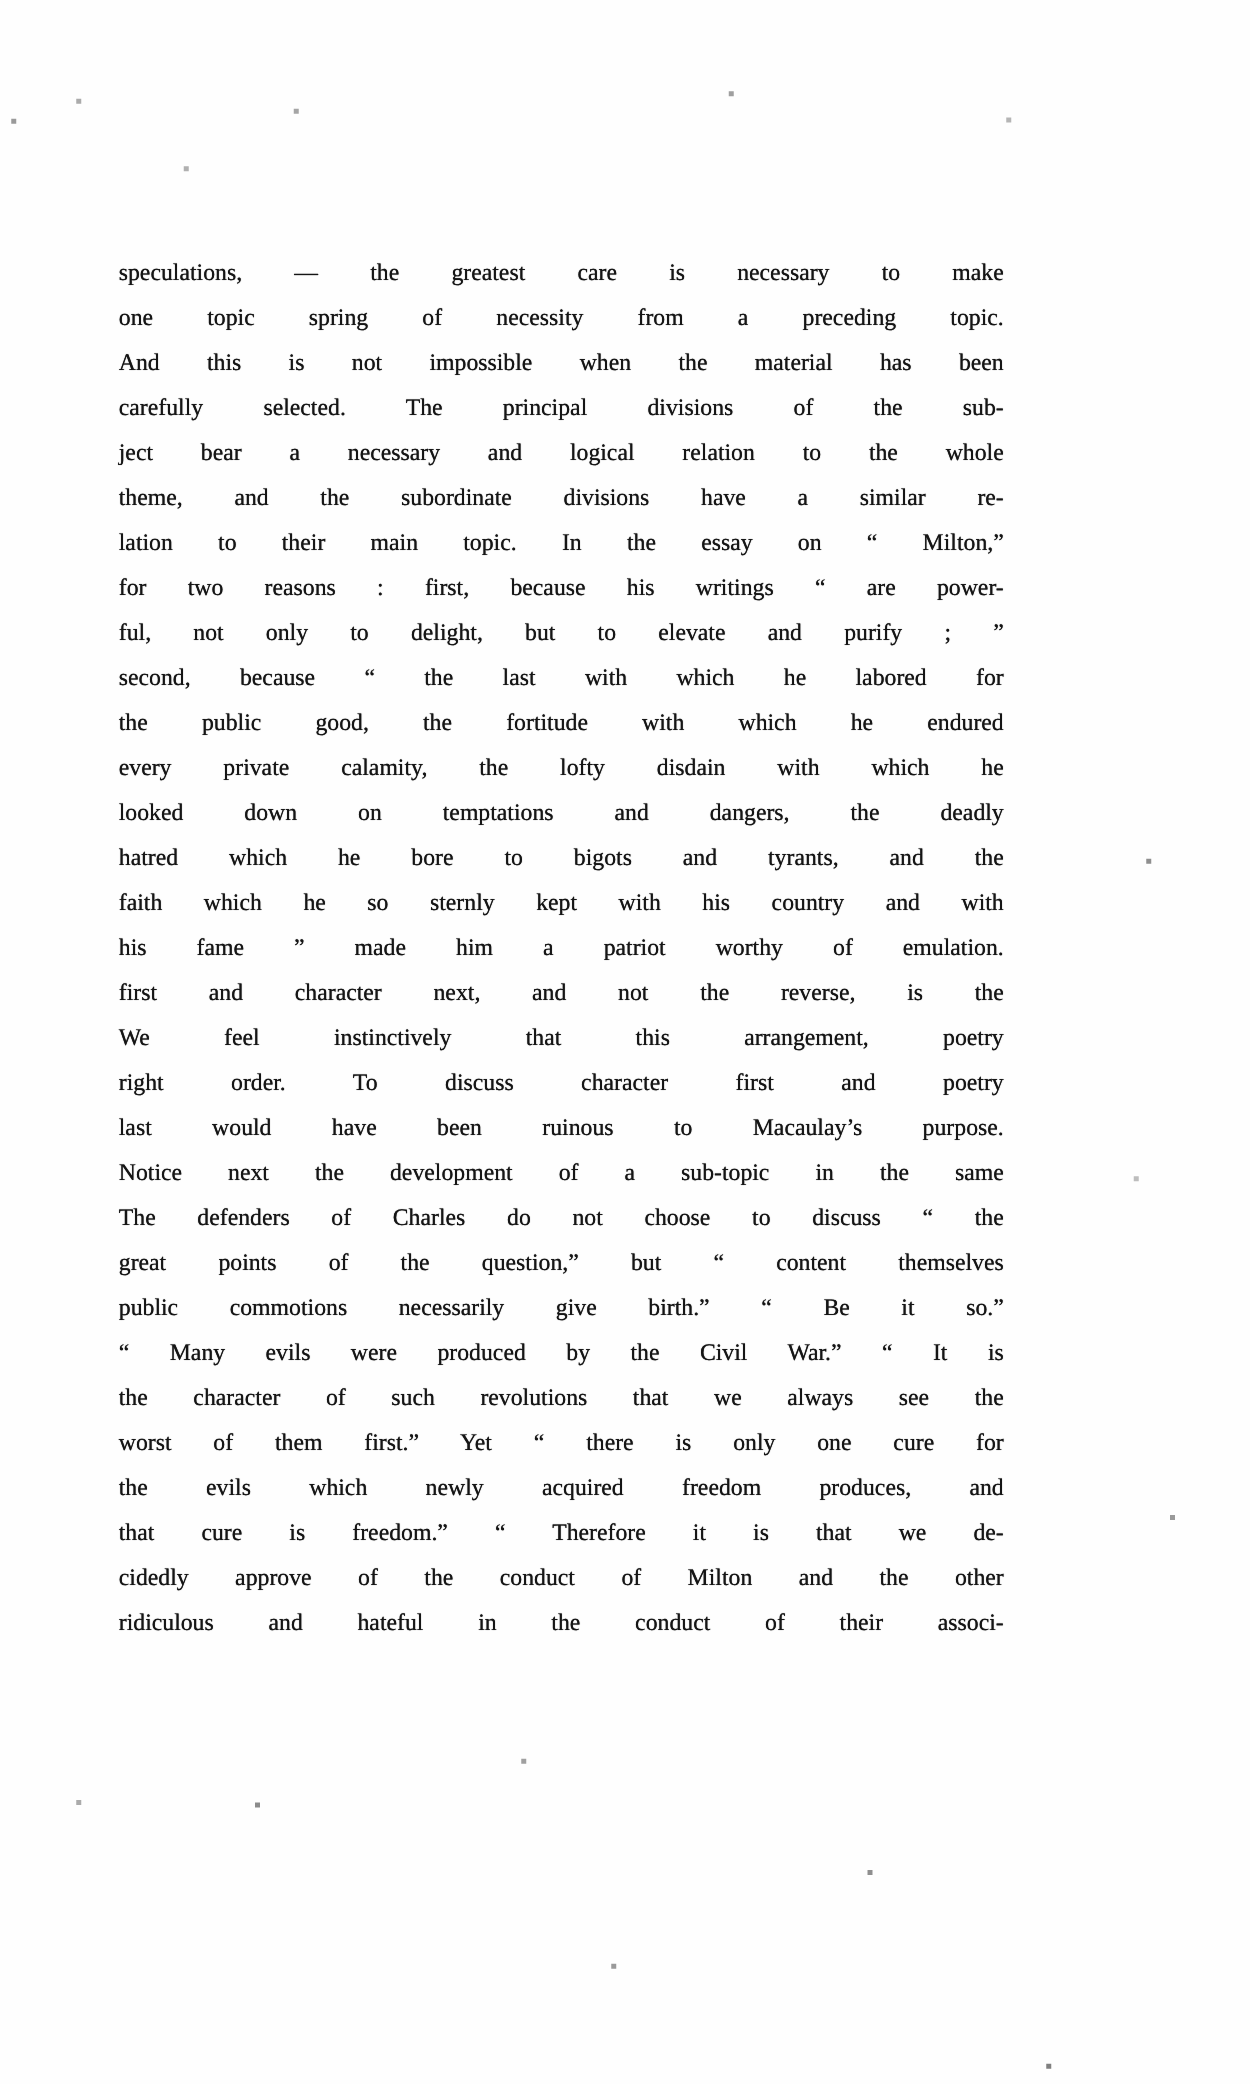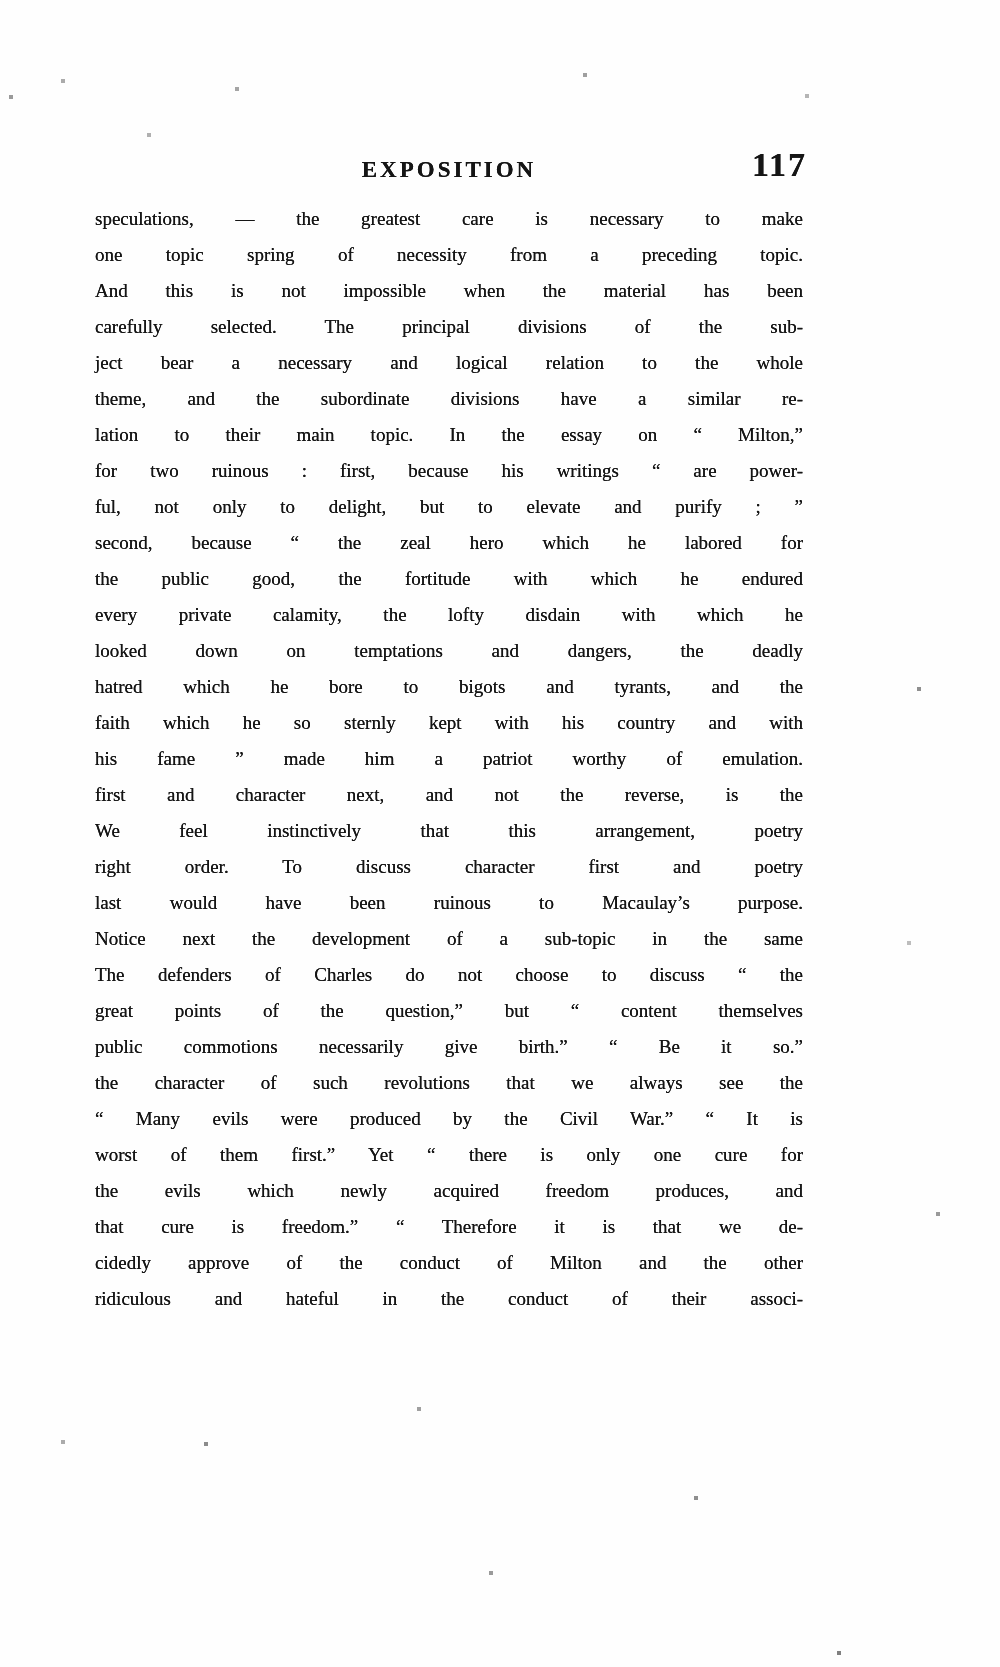--- a/index.html
+++ b/index.html
@@ -82,51 +82,47 @@
     white-space: nowrap;
     overflow: visible;
   }
 </style>
 </head>
 <body>
 
 <div class="page">
   <div class="speckles"></div>
 
-  <div class="header">
-    <span class="header-title">EXPOSITION</span>
-    <span class="page-number">117</span>
-  </div>
 
   <div class="body-text" id="body-lines">
       <div class="text-line">speculations, — the greatest care is necessary to make</div>
       <div class="text-line">one topic spring of necessity from a preceding topic.</div>
       <div class="text-line">And this is not impossible when the material has been</div>
       <div class="text-line">carefully selected.  The principal divisions of the sub-</div>
       <div class="text-line">ject bear a necessary and logical relation to the whole</div>
       <div class="text-line">theme, and the subordinate divisions have a similar re-</div>
       <div class="text-line">lation to their main topic.  In the essay on “ Milton,”</div>
-      <div class="text-line">for two ruinous : first, because his writings “ are power-</div>
+      <div class="text-line">for two reasons : first, because his writings “ are power-</div>
       <div class="text-line">ful, not only to delight, but to elevate and purify ; ”</div>
-      <div class="text-line">second, because “ the zeal hero which he labored for</div>
+      <div class="text-line">second, because “ the last with which he labored for</div>
       <div class="text-line">the public good, the fortitude with which he endured</div>
       <div class="text-line">every private calamity, the lofty disdain with which he</div>
       <div class="text-line">looked down on temptations and dangers, the deadly</div>
       <div class="text-line">hatred which he bore to bigots and tyrants, and the</div>
       <div class="text-line">faith which he so sternly kept with his country and with</div>
       <div class="text-line">his fame ” made him a patriot worthy of emulation.</div>
       <div class="text-line">first and character next, and not the reverse, is the</div>
       <div class="text-line">We feel instinctively that this arrangement, poetry</div>
       <div class="text-line">right order.  To discuss character first and poetry</div>
       <div class="text-line">last would have been ruinous to Macaulay’s purpose.</div>
       <div class="text-line">Notice next the development of a sub-topic in the same</div>
       <div class="text-line">The defenders of Charles do not choose to discuss “ the</div>
       <div class="text-line">great points of the question,” but “ content themselves</div>
       <div class="text-line">public commotions necessarily give birth.”  “ Be it so.”</div>
+      <div class="text-line">“ Many evils were produced by the Civil War.”  “ It is</div>
       <div class="text-line">the character of such revolutions that we always see the</div>
-      <div class="text-line">“ Many evils were produced by the Civil War.”  “ It is</div>
       <div class="text-line">worst of them first.”   Yet “ there is only one cure for</div>
       <div class="text-line">the evils which newly acquired freedom produces, and</div>
       <div class="text-line">that cure is freedom.”   “ Therefore it is that we de-</div>
       <div class="text-line">cidedly approve of the conduct of Milton and the other</div>
       <div class="text-line">ridiculous and hateful in the conduct of their associ-</div>
     </div>
 </div>
 
 </body></html>

